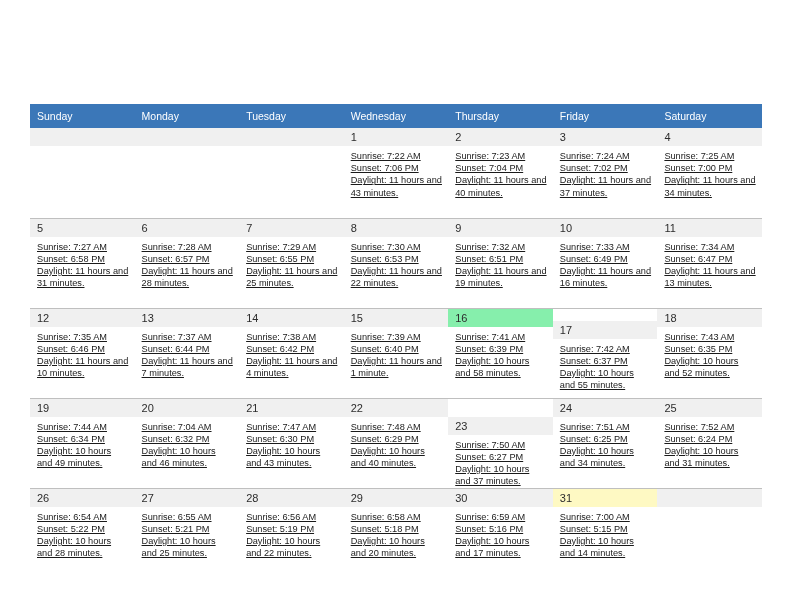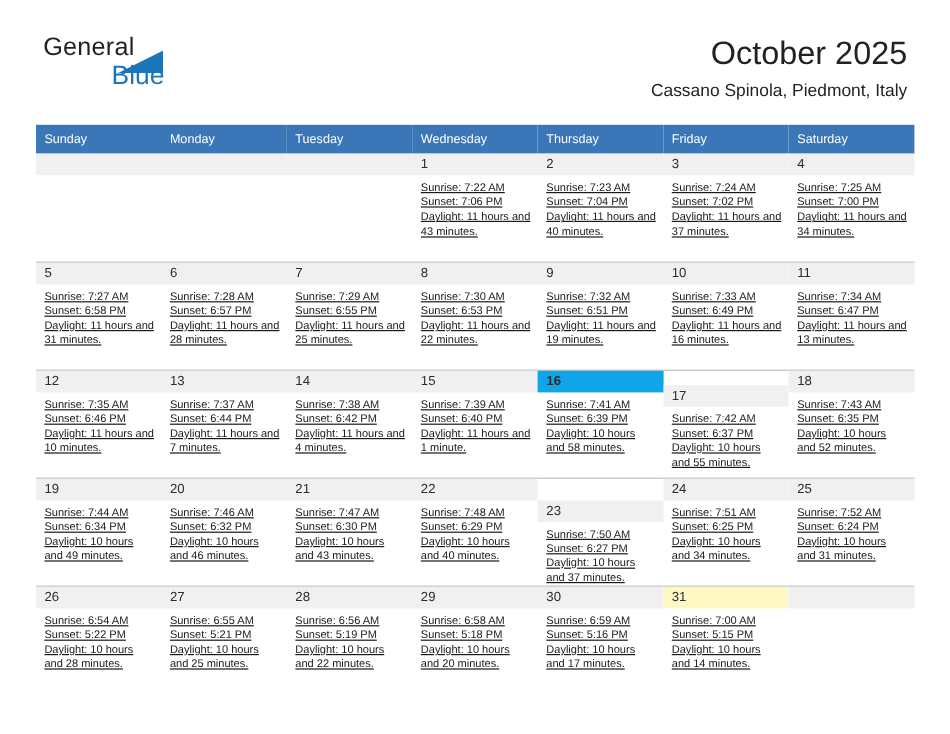--- a/index.html
+++ b/index.html
@@ -149,34 +149,20 @@
   }
   .day-body .dl-wrap {
     white-space: normal;
   }
 </style>
 </head>
 <body>
 
 <div class="page">
 
-  <div class="header">
-
-    <div class="brand">
-      <span class="brand-general">General</span>
-      <span class="brand-tri" style="background: rgb(27, 117, 187);"></span>
-      <span class="brand-blue" style="color: rgb(27, 117, 187);">Blue</span>
-    </div>
-
-    <div class="title-block">
-      <div class="cal-title">October 2025</div>
-      <div class="cal-location">Cassano Spinola, Piedmont, Italy</div>
-    </div>
-
-  </div>
 
   <table class="calendar">
     <thead>
       <tr class="dow-row" style="background: rgb(59, 119, 184);">
         <th class="dow-cell">Sunday</th>
         <th class="dow-cell">Monday</th>
         <th class="dow-cell">Tuesday</th>
         <th class="dow-cell">Wednesday</th>
         <th class="dow-cell">Thursday</th>
         <th class="dow-cell">Friday</th>
@@ -312,21 +298,21 @@
           </td>
           <td class="day-cell" style="border-top-color: rgb(191, 191, 191);">
             <div class="daynum-strip" style="background: rgb(240, 240, 240);">15</div>
             <div class="day-body">
               <div>Sunrise: 7:39 AM</div>
               <div>Sunset: 6:40 PM</div>
               <div class="dl-wrap">Daylight: 11 hours and 1 minute.</div>
             </div>
           </td>
           <td class="day-cell" style="border-top-color: rgb(191, 191, 191);">
-            <div class="daynum-strip" style="background: #0ea5e9; font-weight: bold;">16</div>
+            <div class="daynum-strip" style="background: #86efac;">16</div>
             <div class="day-body">
               <div>Sunrise: 7:41 AM</div>
               <div>Sunset: 6:39 PM</div>
               <div class="dl-wrap">Daylight: 10 hours and 58 minutes.</div>
             </div>
           </td>
           <td class="day-cell" style="border-top-color: rgb(191, 191, 191);">
             <div class="daynum-strip" style="background: rgb(240, 240, 240); margin-top: 12px;">17</div>
             <div class="day-body">
               <div>Sunrise: 7:42 AM</div>
@@ -348,21 +334,21 @@
             <div class="daynum-strip" style="background: rgb(240, 240, 240);">19</div>
             <div class="day-body">
               <div>Sunrise: 7:44 AM</div>
               <div>Sunset: 6:34 PM</div>
               <div class="dl-wrap">Daylight: 10 hours and 49 minutes.</div>
             </div>
           </td>
           <td class="day-cell" style="border-top-color: rgb(191, 191, 191);">
             <div class="daynum-strip" style="background: rgb(240, 240, 240);">20</div>
             <div class="day-body">
-              <div>Sunrise: 7:46 AM</div>
+              <div>Sunrise: 7:04 AM</div>
               <div>Sunset: 6:32 PM</div>
               <div class="dl-wrap">Daylight: 10 hours and 46 minutes.</div>
             </div>
           </td>
           <td class="day-cell" style="border-top-color: rgb(191, 191, 191);">
             <div class="daynum-strip" style="background: rgb(240, 240, 240);">21</div>
             <div class="day-body">
               <div>Sunrise: 7:47 AM</div>
               <div>Sunset: 6:30 PM</div>
               <div class="dl-wrap">Daylight: 10 hours and 43 minutes.</div>

